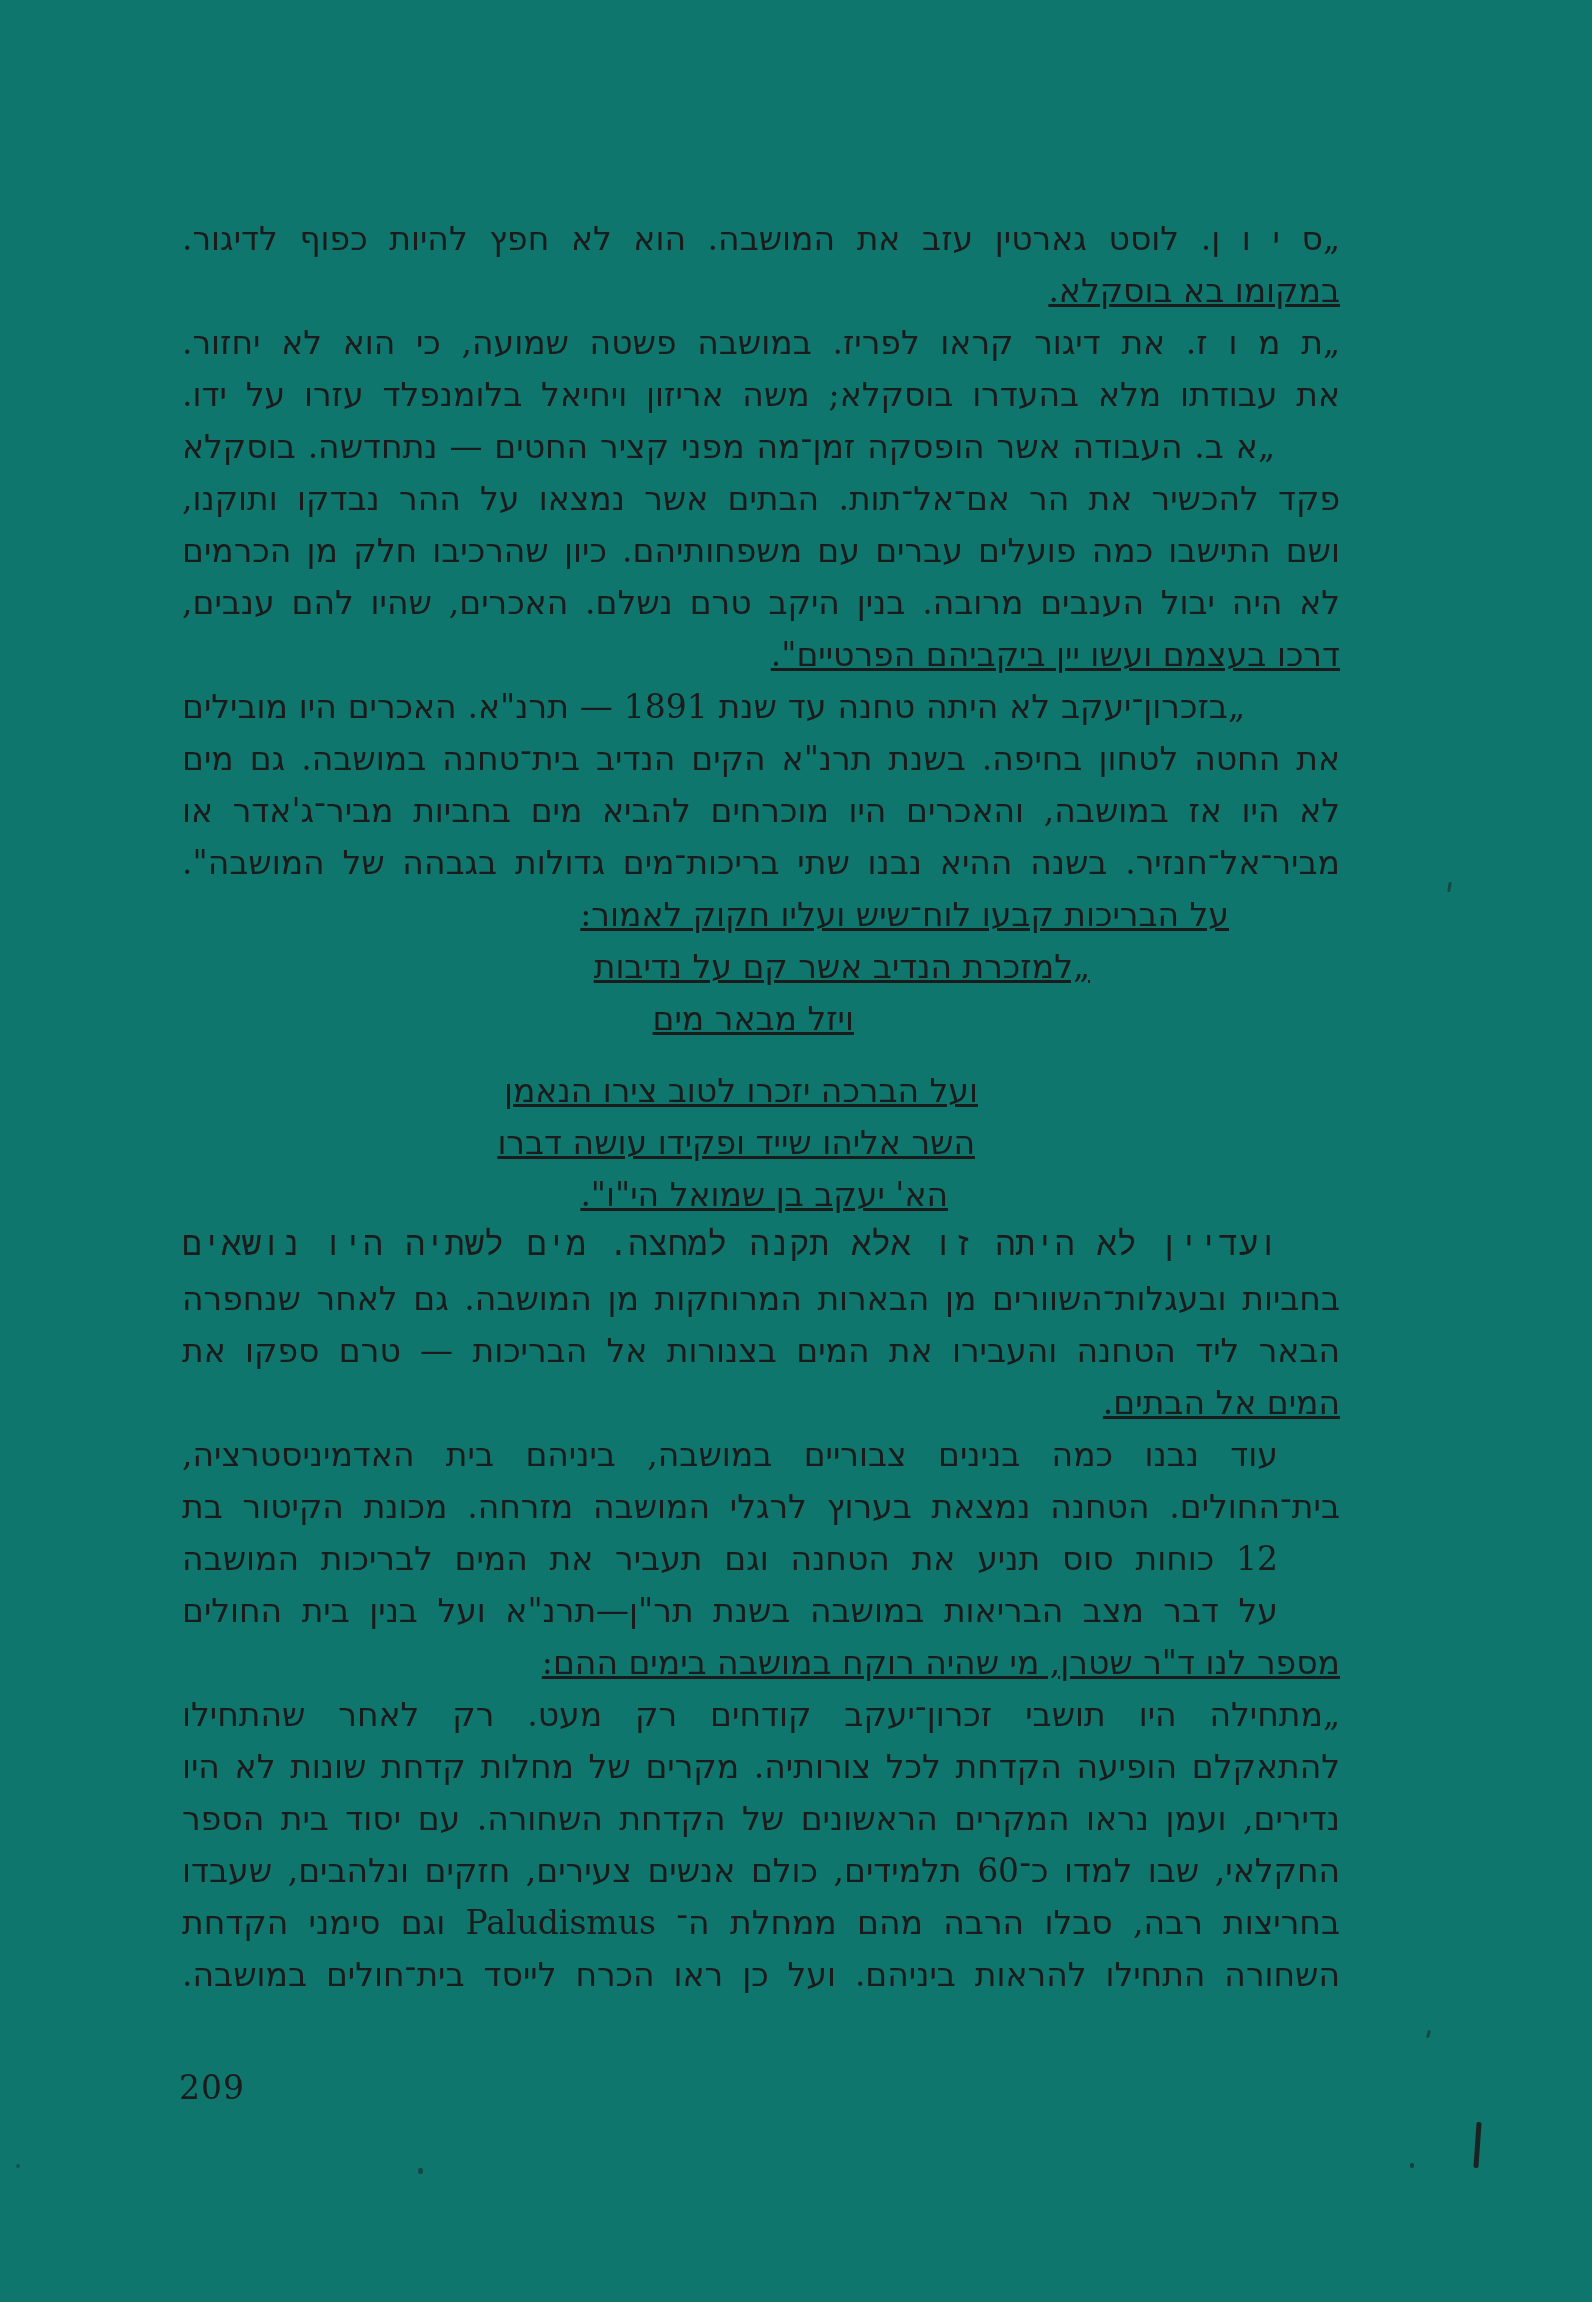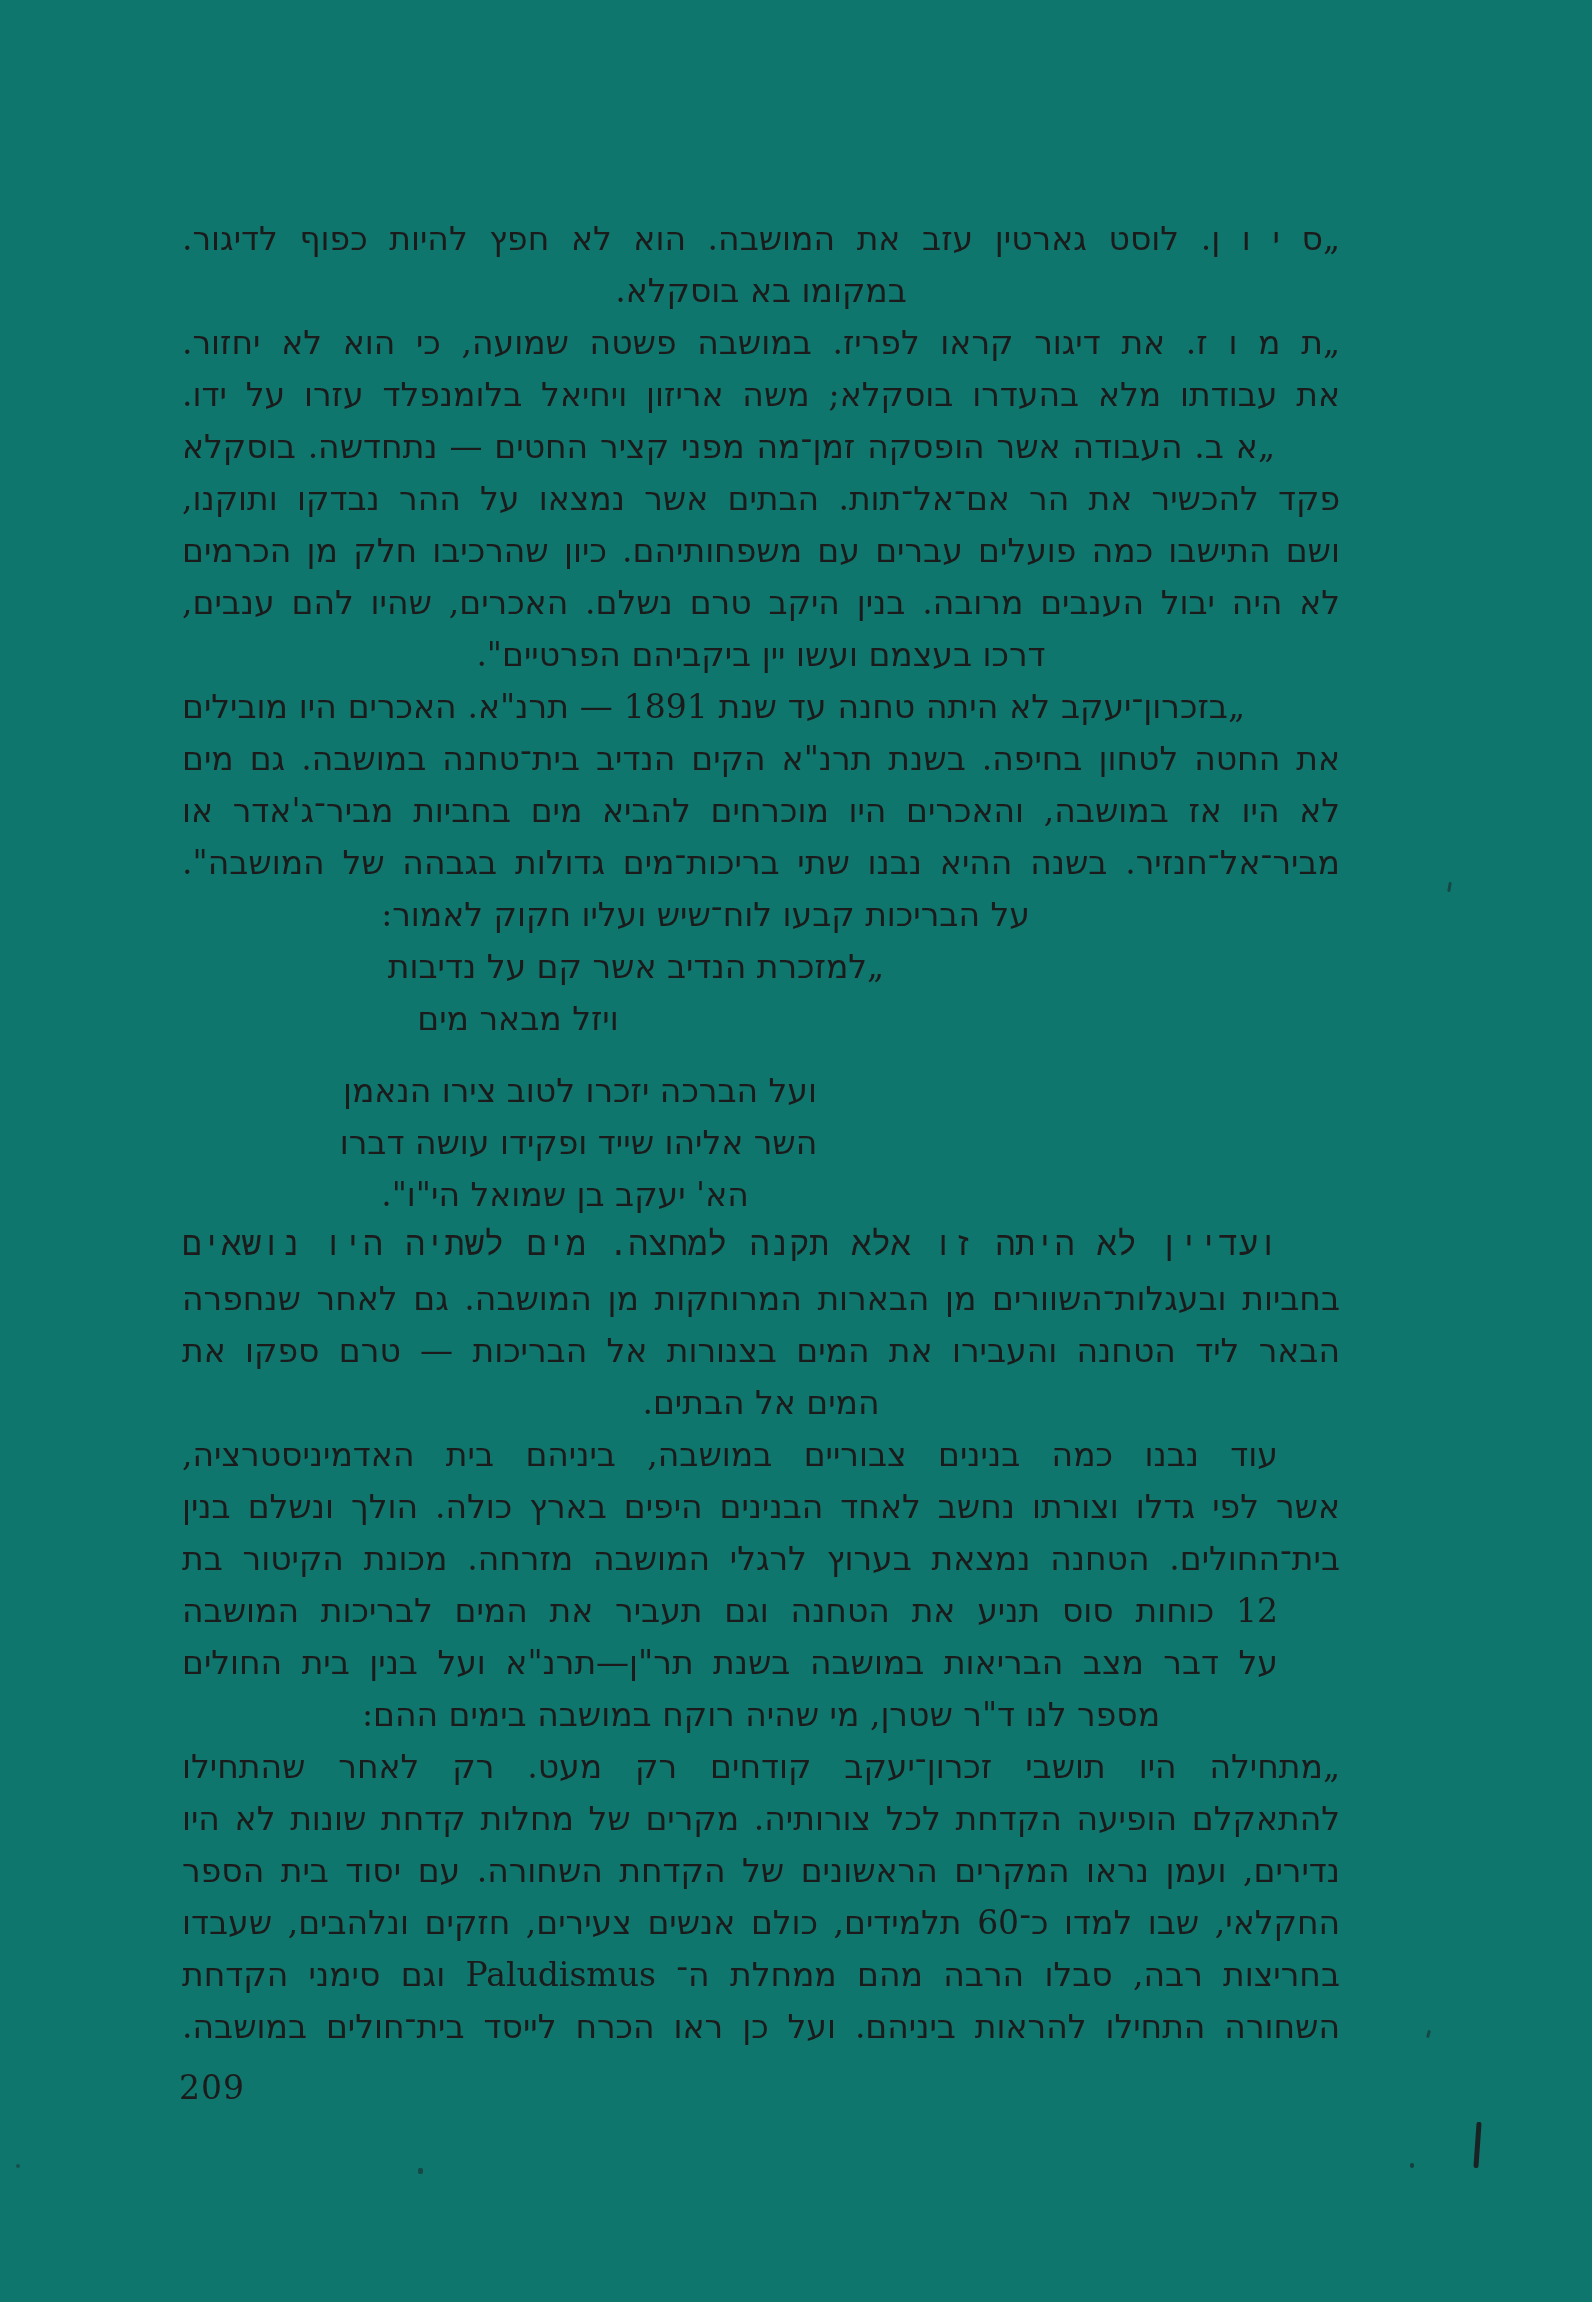--- a/index.html
+++ b/index.html
@@ -9,21 +9,21 @@
     font-family:"DejaVu Serif","DejaVu Sans",serif;
     color:#1b1b1b;
   }
   .scan-page{position:absolute;inset:0;background:#0f766e;}
   .text-block{
     position:absolute;top:213px;right:252px;width:1158px;
     direction:rtl;font-size:33px;line-height:52px;
   }
   .text-line{height:52px;overflow:hidden;}
   .t-full{text-align:justify;text-align-last:justify;}
-  .t-line{text-align:center;white-space:nowrap;}
+  .t-line{text-align:right;white-space:nowrap;text-decoration:underline;}
   .page-number{
     position:absolute;left:179px;top:2068px;
     font-size:33px;letter-spacing:1px;direction:ltr;
   }
   .artifact{position:absolute;background:#1b1b1b;border-radius:2px;}
 </style>
 </head>
 <body>
 
 <div class="scan-page">
@@ -45,21 +45,20 @@
       <div class="text-line t-line" style="padding-right: 250px;">„למזכרת הנדיב אשר קם על נדיבות</div>
       <div class="text-line t-line" style="padding-right: 486px;">ויזל מבאר מים</div>
       <div class="text-line t-line" style="padding-right: 362px; margin-top: 20px;">ועל הברכה יזכרו לטוב צירו הנאמן</div>
       <div class="text-line t-line" style="padding-right: 365px;">השר אליהו שייד ופקידו עושה דברו</div>
       <div class="text-line t-line" style="padding-right: 392px;">הא' יעקב בן שמואל הי"ו".</div>
       <div class="text-line t-full" style="padding-right: 62px; font-family: Liberation Mono, monospace;">ועדיין לא היתה זו אלא תקנה למחצה. מים לשתיה היו נושאים ומביאים</div>
       <div class="text-line t-full">בחביות ובעגלות־השוורים מן הבארות המרוחקות מן המושבה. גם לאחר שנחפרה</div>
       <div class="text-line t-full">הבאר ליד הטחנה והעבירו את המים בצנורות אל הבריכות — טרם ספקו את</div>
       <div class="text-line t-line">המים אל הבתים.</div>
       <div class="text-line t-full" style="padding-right: 62px;">עוד נבנו כמה בנינים צבוריים במושבה, ביניהם בית האדמיניסטרציה,</div>
-      <div class="text-line t-full">אשר לפי גדלו וצורתו נחשב לאחד הבנינים היפים בארץ כולה. הולך ונשלם בנין</div>
       <div class="text-line t-full">בית־החולים. הטחנה נמצאת בערוץ לרגלי המושבה מזרחה. מכונת הקיטור בת</div>
       <div class="text-line t-full" style="padding-right: 62px;">12 כוחות סוס תניע את הטחנה וגם תעביר את המים לבריכות המושבה בצנורות.</div>
       <div class="text-line t-full" style="padding-right: 62px;">על דבר מצב הבריאות במושבה בשנת תר"ן—תרנ"א ועל בנין בית החולים</div>
       <div class="text-line t-line">מספר לנו ד"ר שטרן, מי שהיה רוקח במושבה בימים ההם:</div>
       <div class="text-line t-full">„מתחילה היו תושבי זכרון־יעקב קודחים רק מעט. רק לאחר שהתחילו</div>
       <div class="text-line t-full">להתאקלם הופיעה הקדחת לכל צורותיה. מקרים של מחלות קדחת שונות לא היו</div>
       <div class="text-line t-full">נדירים, ועמן נראו המקרים הראשונים של הקדחת השחורה. עם יסוד בית הספר</div>
       <div class="text-line t-full">החקלאי, שבו למדו כ־60 תלמידים, כולם אנשים צעירים, חזקים ונלהבים, שעבדו</div>
       <div class="text-line t-full">בחריצות רבה, סבלו הרבה מהם ממחלת ה־ Paludismus וגם סימני הקדחת</div>
       <div class="text-line t-full">השחורה התחילו להראות ביניהם. ועל כן ראו הכרח לייסד בית־חולים במושבה.</div>

